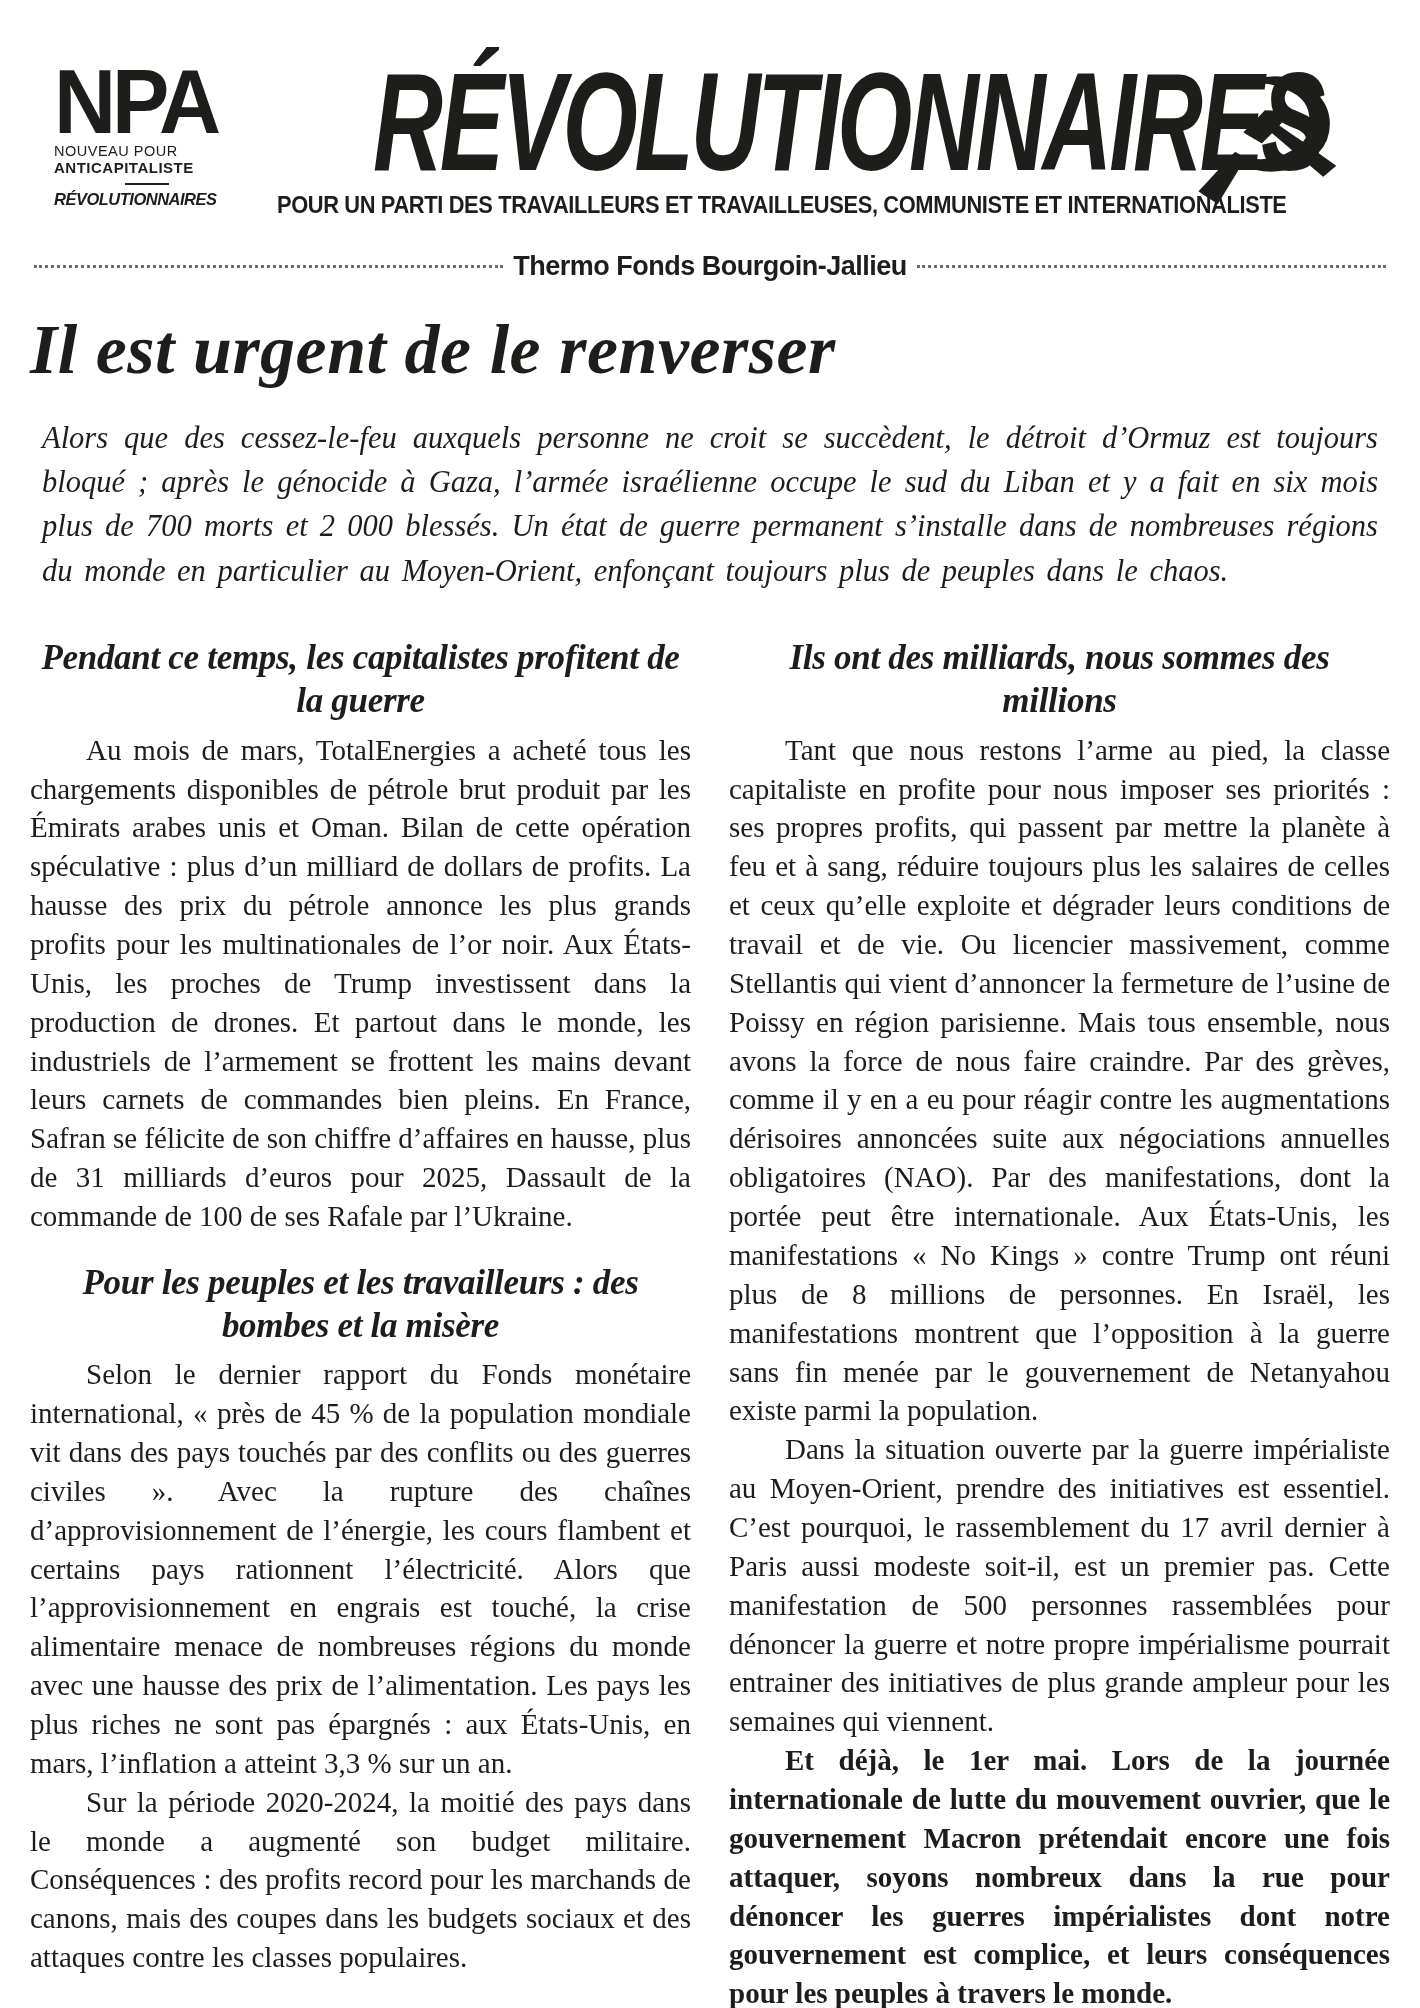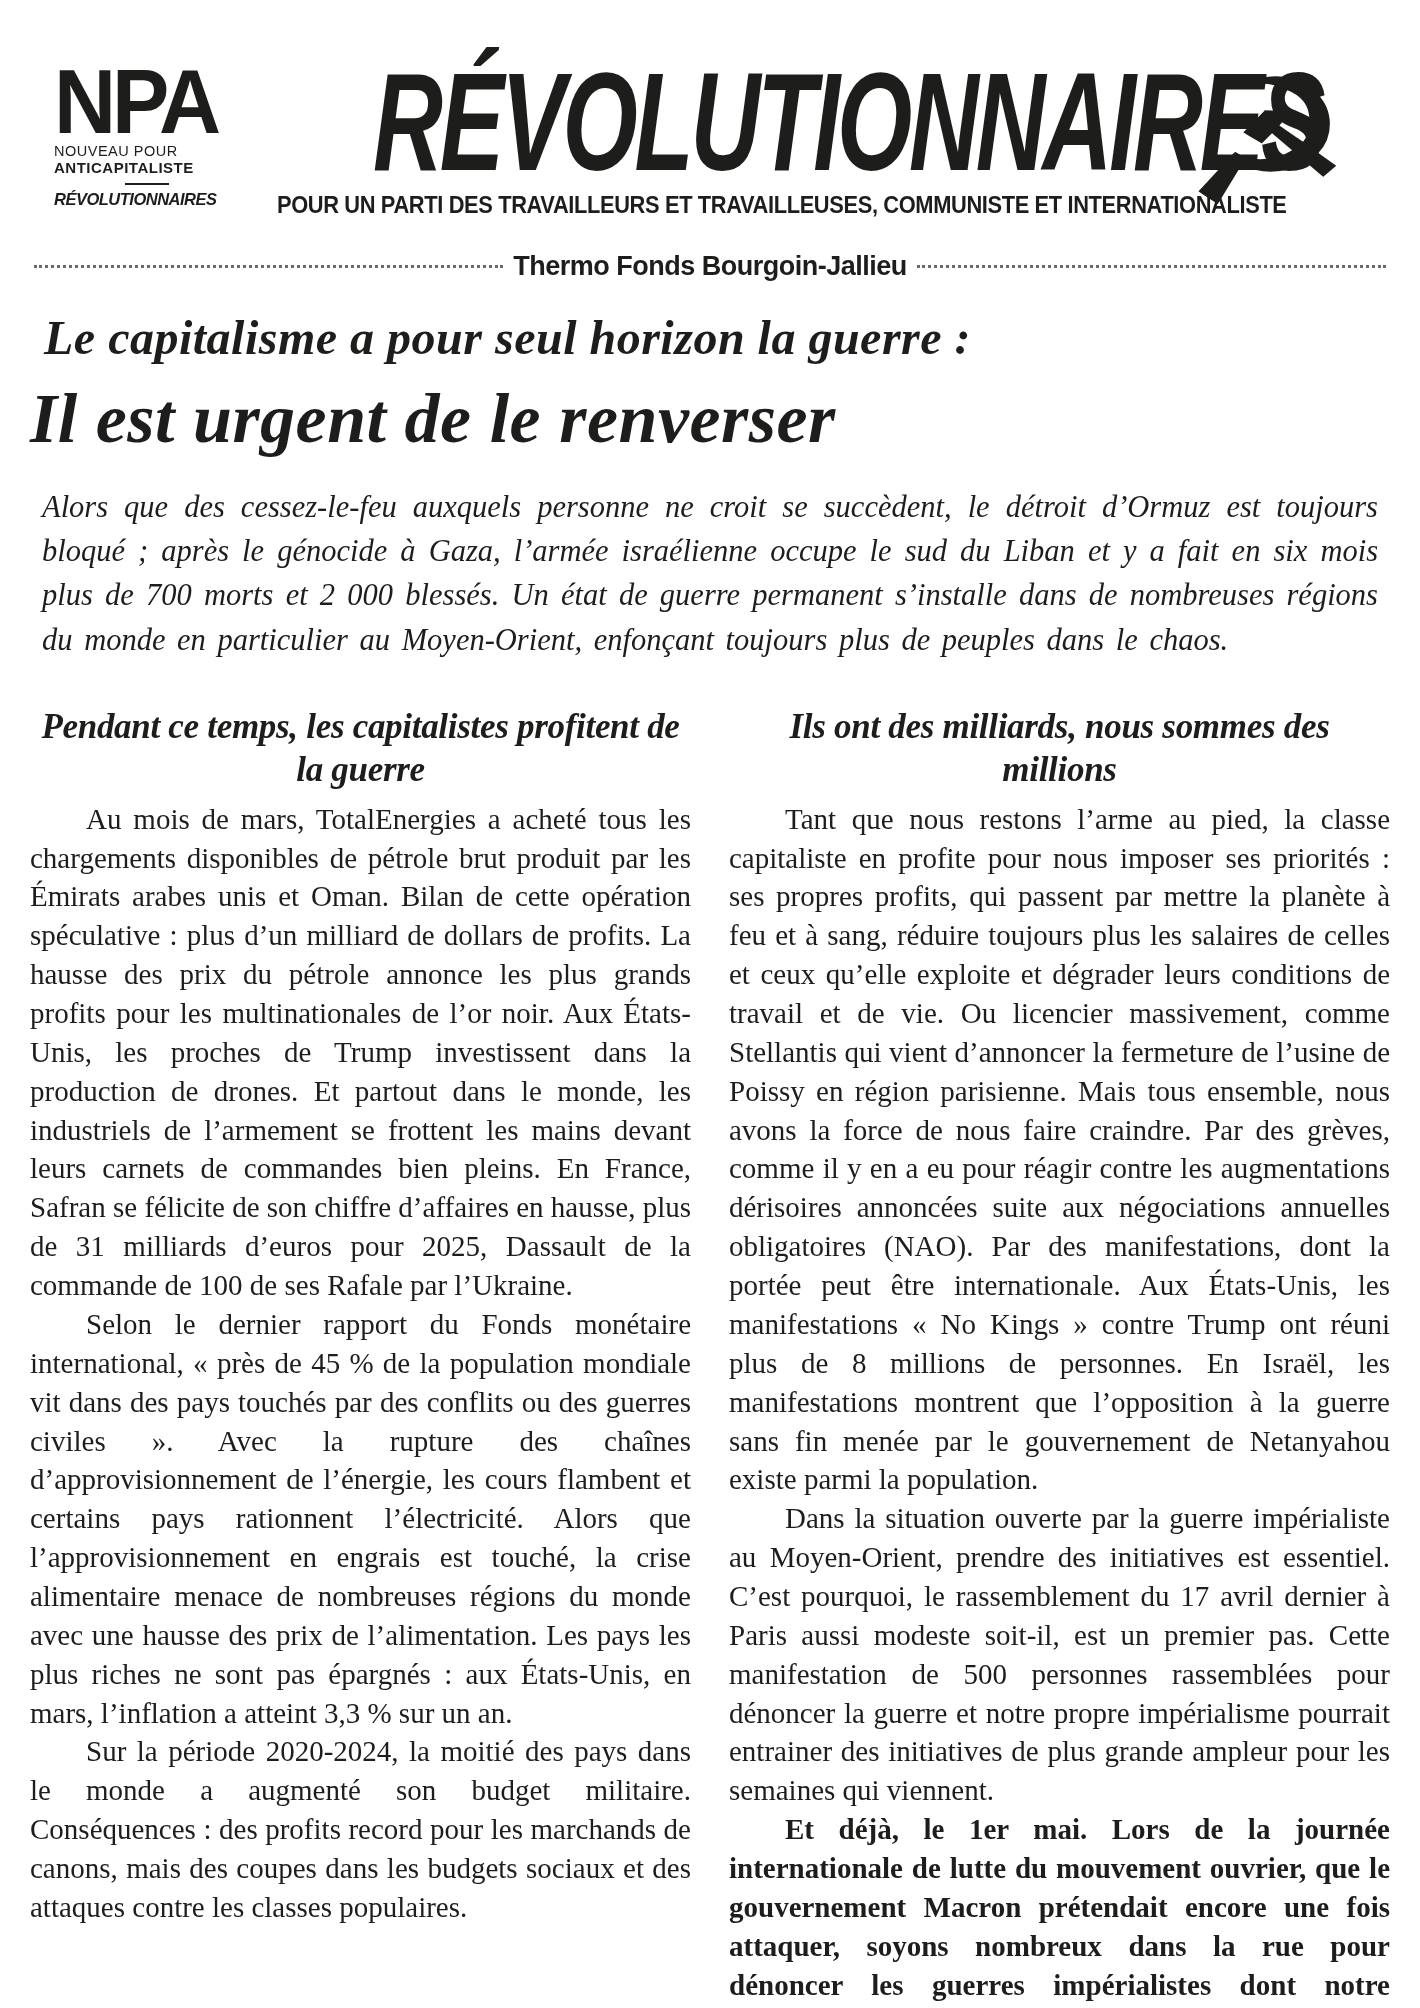--- a/index.html
+++ b/index.html
@@ -134,31 +134,31 @@
     <div class="emblem">☭</div>
   </header>
 
   <div class="meta-row">
     <div class="dotted-rule"></div>
     <div class="meta-location">Thermo Fonds Bourgoin-Jallieu</div>
     <div class="dotted-rule"></div>
   </div>
 
   <div class="headline">
-    <div class="headline-line1">Le capitalisme a pour seul horizon la guerre :</div>
     <div class="headline-line2">Il est urgent de le renverser</div>
   </div>
 
   <p class="intro">Alors que des cessez-le-feu auxquels personne ne croit se succèdent, le détroit d’Ormuz est toujours bloqué ; après le génocide à Gaza, l’armée israélienne occupe le sud du Liban et y a fait en six mois plus de 700 morts et 2 000 blessés. Un état de guerre permanent s’installe dans de nombreuses régions du monde en particulier au Moyen-Orient, enfonçant toujours plus de peuples dans le chaos.</p>
 
   <div class="columns">
 
     <section class="column">
       <h2 class="col-heading">Pendant ce temps, les capitalistes profitent de la guerre</h2>
       <p class="body-para">Au mois de mars, TotalEnergies a acheté tous les chargements disponibles de pétrole brut produit par les Émirats arabes unis et Oman. Bilan de cette opération spéculative : plus d’un milliard de dollars de profits. La hausse des prix du pétrole annonce les plus grands profits pour les multinationales de l’or noir. Aux États-Unis, les proches de Trump investissent dans la production de drones. Et partout dans le monde, les industriels de l’armement se frottent les mains devant leurs carnets de commandes bien pleins. En France, Safran se félicite de son chiffre d’affaires en hausse, plus de 31 milliards d’euros pour 2025, Dassault de la commande de 100 de ses Rafale par l’Ukraine.</p>
+      <h2 class="col-heading second">Pour les peuples et les travailleurs : des bombes et la misère</h2>
       <p class="body-para">Selon le dernier rapport du Fonds monétaire international, « près de 45 % de la population mondiale vit dans des pays touchés par des conflits ou des guerres civiles ». Avec la rupture des chaînes d’approvisionnement de l’énergie, les cours flambent et certains pays rationnent l’électricité. Alors que l’approvisionnement en engrais est touché, la crise alimentaire menace de nombreuses régions du monde avec une hausse des prix de l’alimentation. Les pays les plus riches ne sont pas épargnés : aux États-Unis, en mars, l’inflation a atteint 3,3 % sur un an.</p>
       <p class="body-para">Sur la période 2020-2024, la moitié des pays dans le monde a augmenté son budget militaire. Conséquences : des profits record pour les marchands de canons, mais des coupes dans les budgets sociaux et des attaques contre les classes populaires.</p>
     </section>
 
     <section class="column">
       <h2 class="col-heading">Ils ont des milliards, nous sommes des millions</h2>
       <p class="body-para">Tant que nous restons l’arme au pied, la classe capitaliste en profite pour nous imposer ses priorités : ses propres profits, qui passent par mettre la planète à feu et à sang, réduire toujours plus les salaires de celles et ceux qu’elle exploite et dégrader leurs conditions de travail et de vie. Ou licencier massivement, comme Stellantis qui vient d’annoncer la fermeture de l’usine de Poissy en région parisienne. Mais tous ensemble, nous avons la force de nous faire craindre. Par des grèves, comme il y en a eu pour réagir contre les augmentations dérisoires annoncées suite aux négociations annuelles obligatoires (NAO). Par des manifestations, dont la portée peut être internationale. Aux États-Unis, les manifestations « No Kings » contre Trump ont réuni plus de 8 millions de personnes. En Israël, les manifestations montrent que l’opposition à la guerre sans fin menée par le gouvernement de Netanyahou existe parmi la population.</p>
       <p class="body-para">Dans la situation ouverte par la guerre impérialiste au Moyen-Orient, prendre des initiatives est essentiel. C’est pourquoi, le rassemblement du 17 avril dernier à Paris aussi modeste soit-il, est un premier pas. Cette manifestation de 500 personnes rassemblées pour dénoncer la guerre et notre propre impérialisme pourrait entrainer des initiatives de plus grande ampleur pour les semaines qui viennent.</p>
       <p class="body-para bold">Et déjà, le 1er mai. Lors de la journée internationale de lutte du mouvement ouvrier, que le gouvernement Macron prétendait encore une fois attaquer, soyons nombreux dans la rue pour dénoncer les guerres impérialistes dont notre gouvernement est complice, et leurs conséquences pour les peuples à travers le monde.</p>
     </section>

